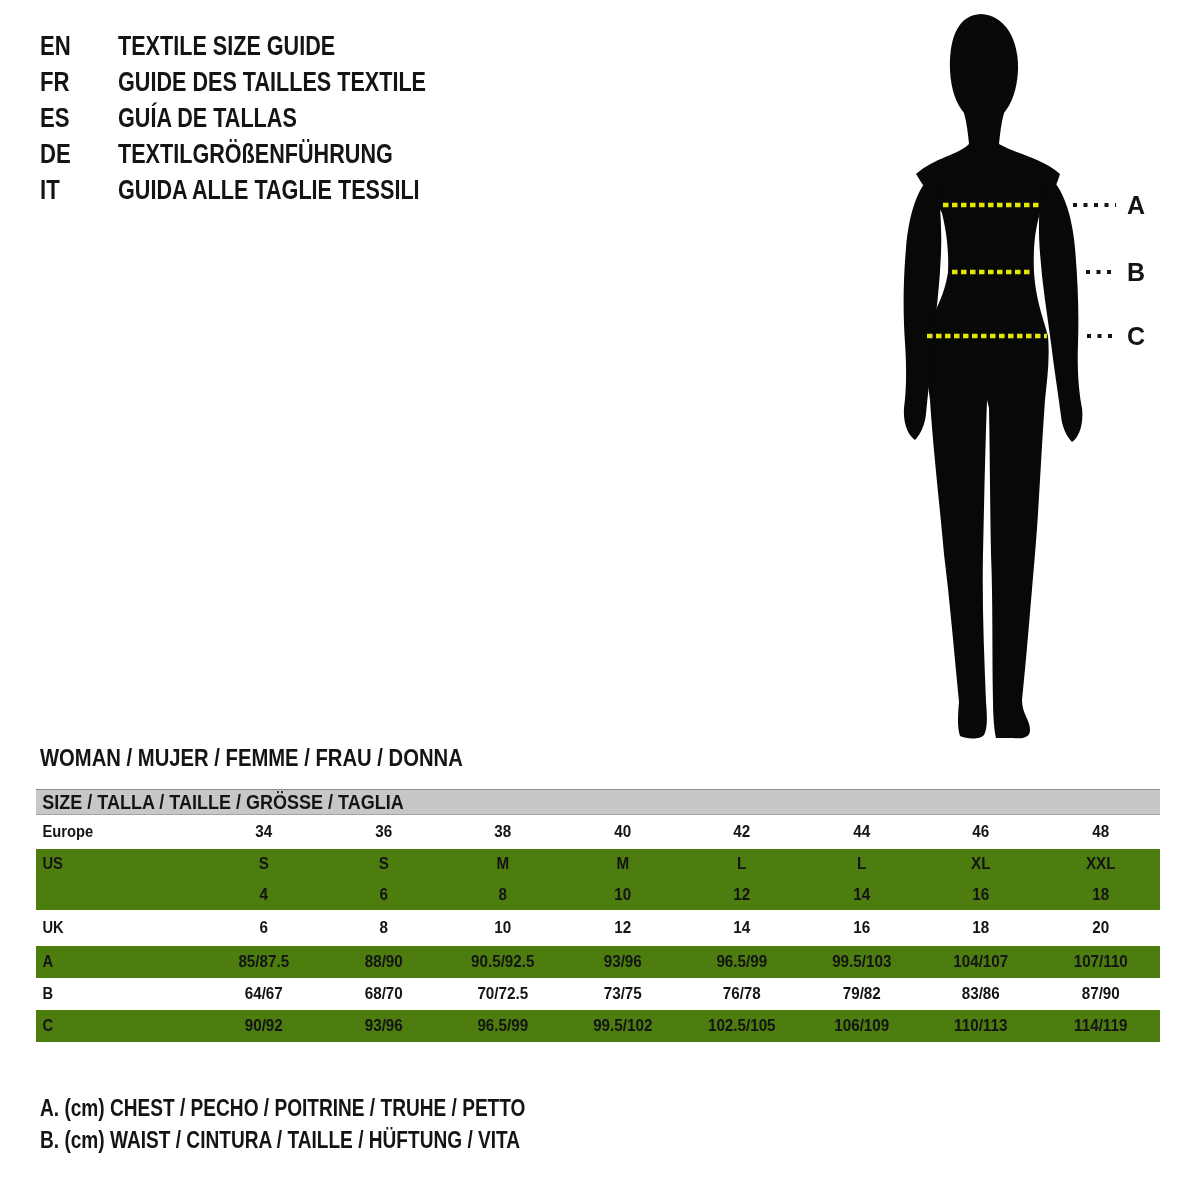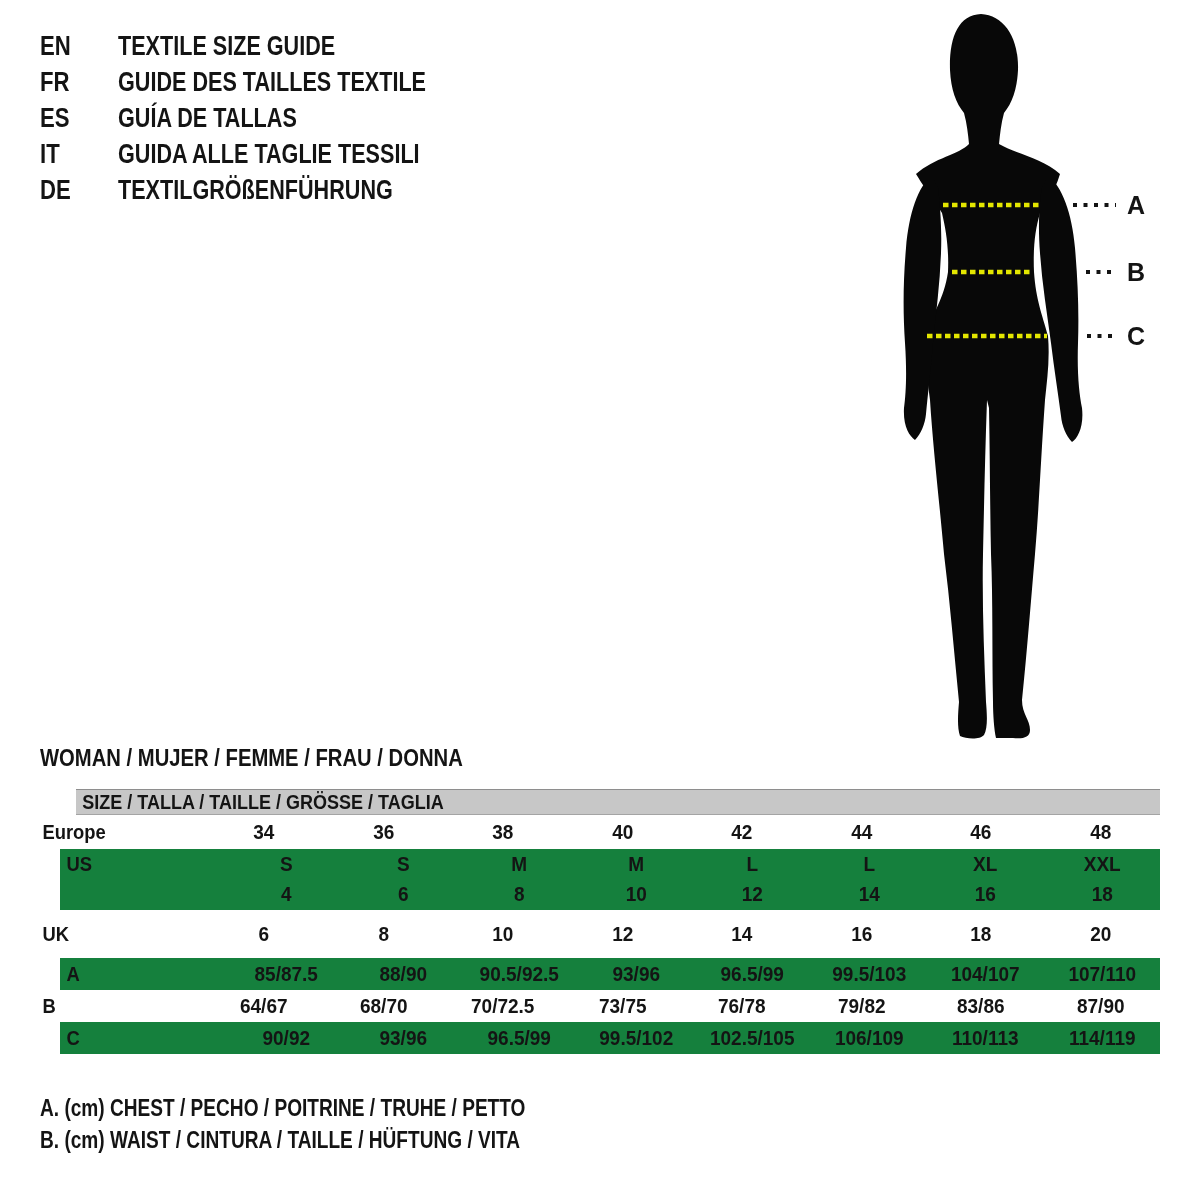--- a/index.html
+++ b/index.html
@@ -33,36 +33,36 @@
     position:absolute;left:40px;top:745px;margin:0;
     font-size:23px;font-weight:700;
     transform:scaleX(0.88);transform-origin:0 0;
     white-space:nowrap;
   }
   
   .size-table{position:absolute;left:36px;top:789px;width:1124px;}
   .t-header{
     height:26px;background:#c7c7c7;
     border-top:1px solid #8e8e8e;border-bottom:1px solid #a4a4a4;
-    box-sizing:border-box;display:flex;align-items:center;margin-left:40px;
+    box-sizing:border-box;display:flex;align-items:center;
   }
   .t-header-text{
     padding-left:7px;font-size:20px;font-weight:700;
     transform:scaleX(0.90);transform-origin:0 50%;
     white-space:nowrap;
   }
   .t-row{
     display:grid;grid-template-columns:168px repeat(8,1fr);
-    align-items:center;font-size:20px;font-weight:700;
-  }
-  .t-row.shaded{background:#15803d;margin-left:24px;}
+    align-items:center;font-size:16px;font-weight:700;
+  }
+  .t-row.shaded{background:#4d7c0f;}
   #t-rows .t-row:nth-child(1){height:34px;}
   #t-rows .t-row:nth-child(2){height:30px;}
   #t-rows .t-row:nth-child(3){height:31px;}
-  #t-rows .t-row:nth-child(4){height:48px;}
+  #t-rows .t-row:nth-child(4){height:36px;}
   #t-rows .t-row:nth-child(5){height:32px;}
   #t-rows .t-row:nth-child(6){height:32px;}
   #t-rows .t-row:nth-child(7){height:32px;}
   .t-label{padding-left:7px;transform:scaleX(0.92);transform-origin:0 50%;}
   .t-cell{text-align:center;transform:scaleX(0.95);transform-origin:50% 50%;}
   
   .legend{position:absolute;left:40px;top:1092px;}
   .legend-line{height:32.5px;display:flex;align-items:center;}
   .legend-text{
     font-size:23px;font-weight:700;
@@ -82,26 +82,26 @@
       </div>
       <div class="lang-row">
         <span class="lang-code">FR</span>
         <span class="lang-label">GUIDE DES TAILLES TEXTILE</span>
       </div>
       <div class="lang-row">
         <span class="lang-code">ES</span>
         <span class="lang-label">GUÍA DE TALLAS</span>
       </div>
       <div class="lang-row">
+        <span class="lang-code">DE</span>
+        <span class="lang-label">TEXTILGRÖßENFÜHRUNG</span>
+      </div>
+      <div class="lang-row">
         <span class="lang-code">IT</span>
         <span class="lang-label">GUIDA ALLE TAGLIE TESSILI</span>
-      </div>
-      <div class="lang-row">
-        <span class="lang-code">DE</span>
-        <span class="lang-label">TEXTILGRÖßENFÜHRUNG</span>
       </div>
     </section>
 
   <svg class="figure" viewBox="0 0 330 740" aria-hidden="true">
 
     <path fill="#080808" d="
       M111,6
       C134,7 149,30 148,62
       C147,82 142,95 134,105
       C131,116 130,126 129,136

